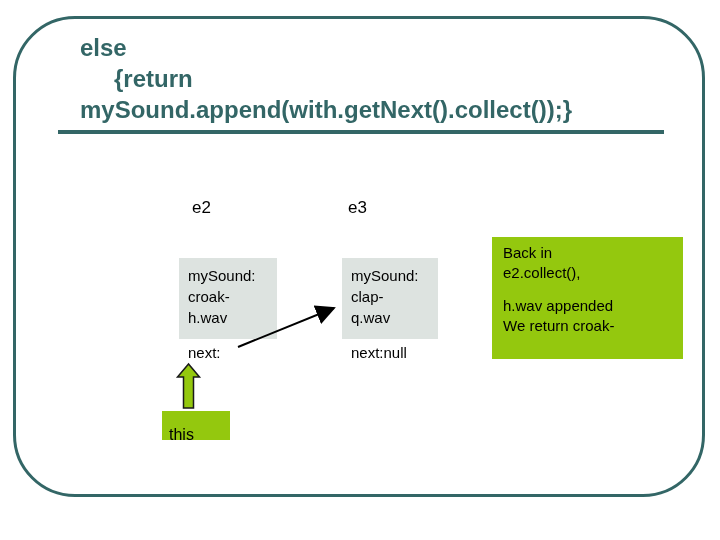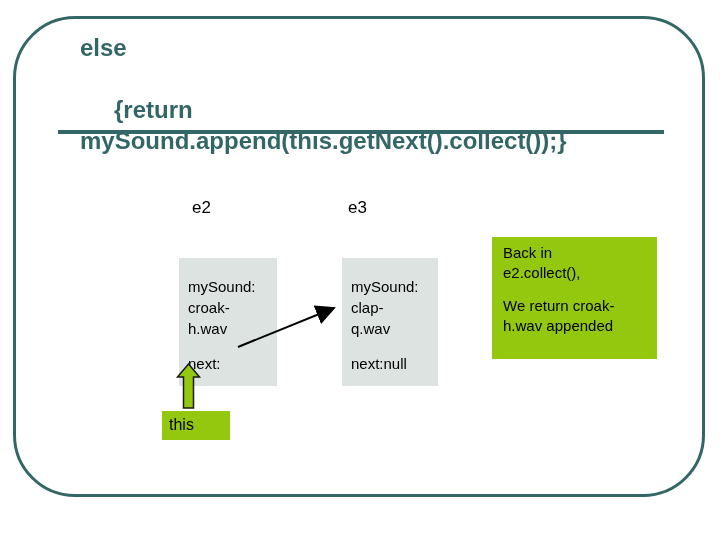--- a/index.html
+++ b/index.html
@@ -14,69 +14,69 @@
     position:absolute;left:13px;top:16px;width:692px;height:481px;
     border:3px solid var(--teal,#336666);border-radius:62px;
     box-sizing:border-box;background:transparent;
   }
 
   .title{
     position:absolute;left:80px;top:32px;width:604px;
     color:var(--teal,#336666);font-weight:bold;
     font-size:24px;line-height:31px;letter-spacing:0px;
   }
-  .title .l2{padding-left:34px;margin-top:31px;}
+  .title .l2{padding-left:34px;}
   .underline{
     position:absolute;left:58px;top:130px;width:606px;height:4px;
     background:var(--teal,#336666);
   }
 
   .var-label{
     position:absolute;top:197px;color:#000;font-size:17px;line-height:22px;
   }
   .var-label.e2{left:192px;}
   .var-label.e3{left:348px;}
 
   .node{
-    position:absolute;top:258px;height:128px;box-sizing:border-box;
+    position:absolute;top:258px;height:81px;box-sizing:border-box;
     background:var(--node_fill,#dde3e0);
     color:#000;font-size:15px;line-height:21px;
-    padding:18px 2px 0 9px;
+    padding:7px 2px 0 9px;
   }
   .node.n1{left:179px;width:98px;}
   .node.n2{left:342px;width:96px;}
   .node .next-line{margin-top:14px;}
 
   .arrows{position:absolute;left:0;top:0;width:720px;height:540px;pointer-events:none;}
 
   .this-box{
     position:absolute;left:162px;top:411px;width:68px;height:29px;
     box-sizing:border-box;background:var(--green,#94c80e);
-    color:#000;font-size:16px;padding:5px 0 0 7px;
+    color:#000;font-size:16px;padding:15px 0 0 7px;
   }
 
   .callout{
-    position:absolute;left:492px;top:237px;width:165px;height:122px;
+    position:absolute;left:492px;top:237px;width:191px;height:122px;
     box-sizing:border-box;background:var(--green,#94c80e);
     color:#000;font-size:15px;line-height:20px;
     padding:6px 4px 0 11px;
   }
   .callout .para2{margin-top:13px;}
 </style>
 </head>
 <body>
 
 <div class="stage">
 
   <div class="frame"></div>
 
   <div class="title">
     <div class="l1">else</div>
     <div class="l2">{return</div>
-    <div class="l3">mySound.append(this.getNext().collect());}</div>
+    <div class="l3">mySound.append(with.getNext().collect());}</div>
   </div>
   <div class="underline"></div>
 
   <div class="var-label e2">e2</div>
   <div class="var-label e3">e3</div>
 
   <div class="node n1">
     <div>mySound:</div>
     <div>croak-</div>
     <div>h.wav</div>
@@ -103,18 +103,18 @@
   <div class="this-box">
     <span>this</span>
   </div>
 
   <div class="callout">
     <div class="para1">
       <div>Back in</div>
       <div>e2.collect(),</div>
     </div>
     <div class="para2">
+      <div>h.wav appended</div>
       <div>We return croak-</div>
-      <div>h.wav appended</div>
     </div>
   </div>
 
 </div>
 
 </body></html>

